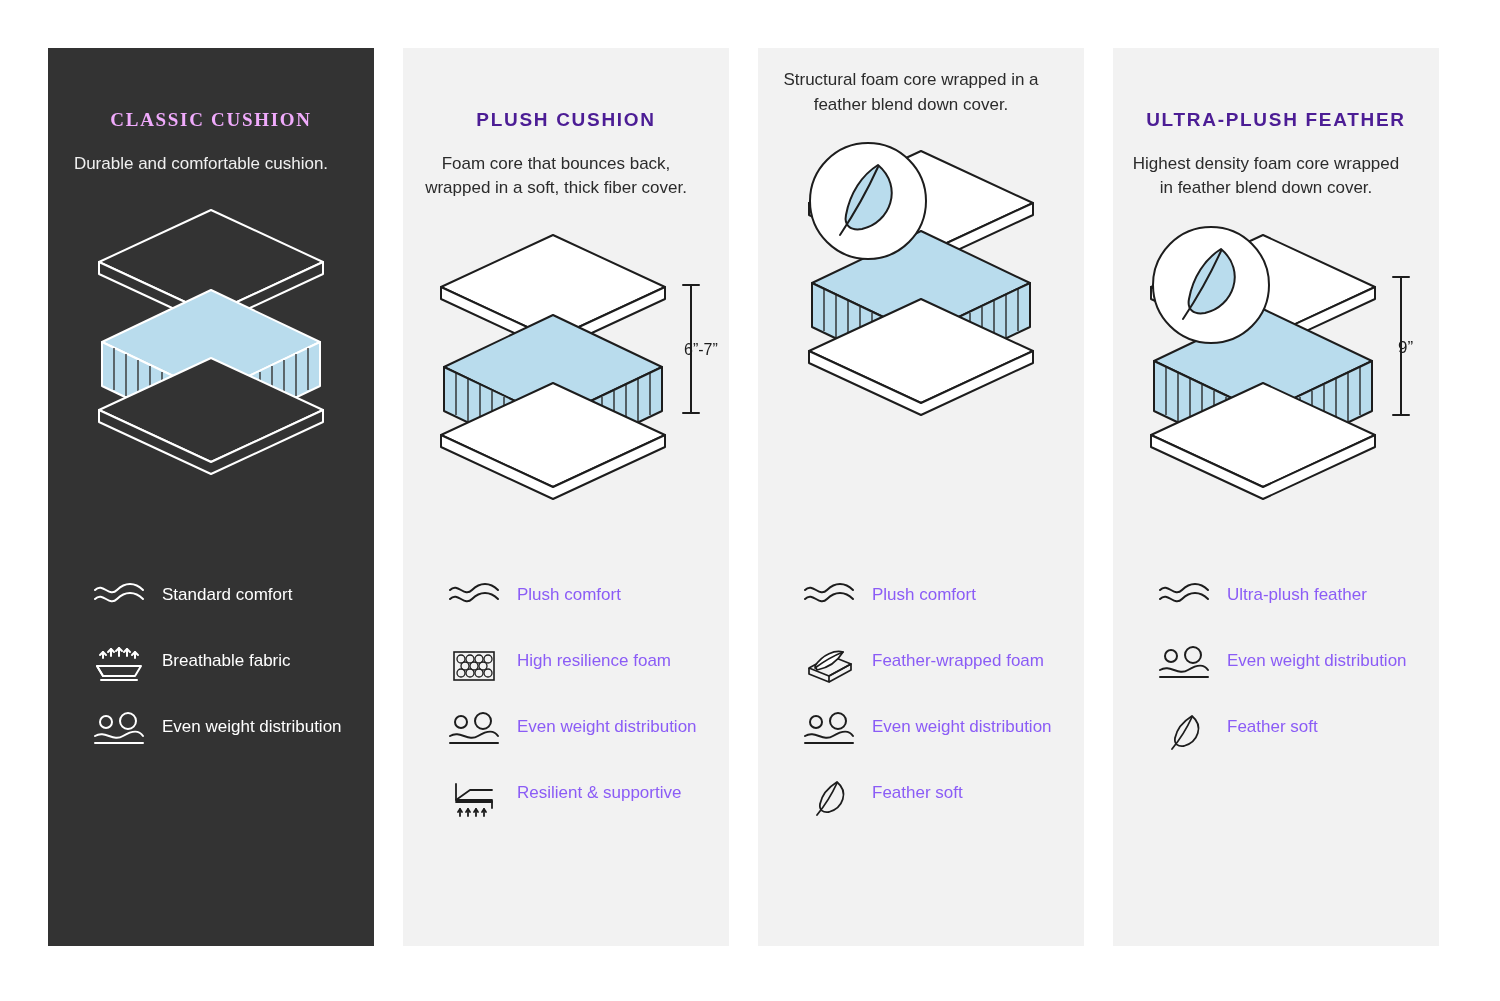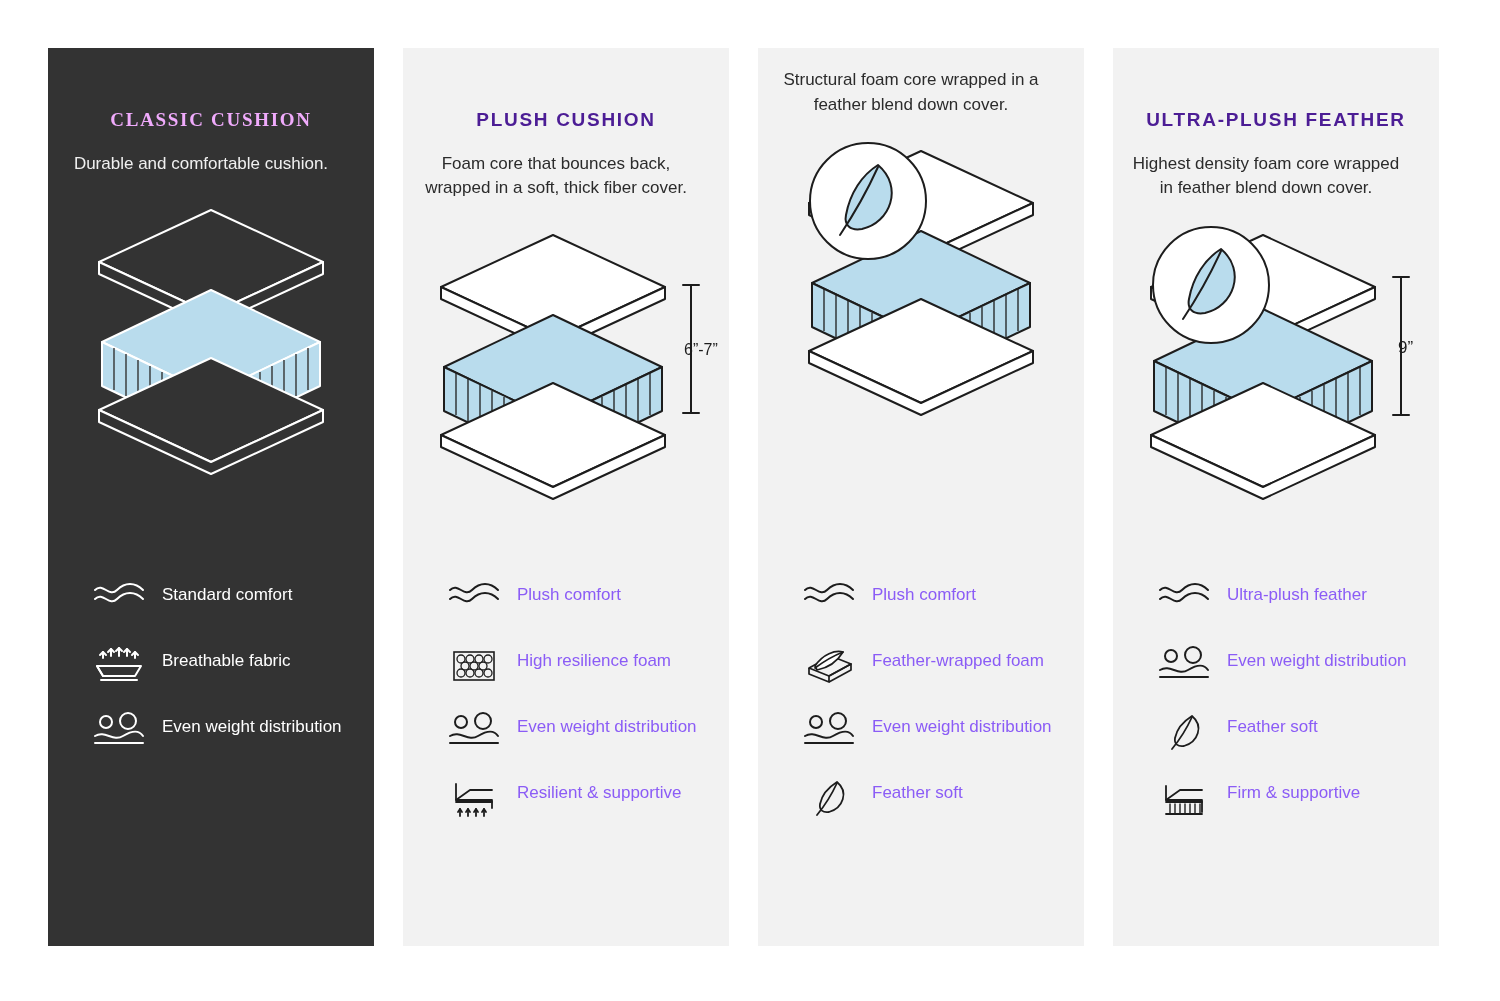--- a/index.html
+++ b/index.html
@@ -445,37 +445,17 @@
         </div>
         <div class="feature">
           <span class="ficon">
             <svg width="56" height="40" viewBox="0 0 56 40" fill="none" stroke="#1d1d1d" stroke-width="1.8" stroke-linejoin="round" stroke-linecap="round">
               <path d="M36 4 C48 14, 42 30, 28 34 C22 35, 18 32, 19 26 C21 16, 28 9, 36 4 Z"></path>
               <path d="M36 5 C31 16, 25 26, 16 37"></path>
             </svg>
           </span>
           <span class="flabel">Feather soft</span>
         </div>
-        <div class="feature">
-          <span class="ficon">
-            <svg width="56" height="40" viewBox="0 0 56 40" fill="none" stroke="#1d1d1d" stroke-width="1.8" stroke-linecap="round" stroke-linejoin="round">
-              <path d="M10 8 v14 h36 v12"></path>
-              <path d="M10 22 l14 -10 h22"></path>
-              <path d="M10 24 h36"></path>
-              <g stroke-width="1.4">
-                <line x1="14" y1="26" x2="14" y2="36"></line>
-                  <line x1="19" y1="26" x2="19" y2="36"></line>
-                <line x1="24" y1="26" x2="24" y2="36"></line>
-                  <line x1="29" y1="26" x2="29" y2="36"></line>
-                <line x1="34" y1="26" x2="34" y2="36"></line>
-                  <line x1="39" y1="26" x2="39" y2="36"></line>
-                <line x1="44" y1="26" x2="44" y2="36"></line>
-              </g>
-              <line x1="10" y1="36" x2="46" y2="36"></line>
-            </svg>
-          </span>
-          <span class="flabel">Firm &amp; supportive</span>
-        </div>
       </div>
     </div>
 
   </div>
 </div>
 
 </body></html>

